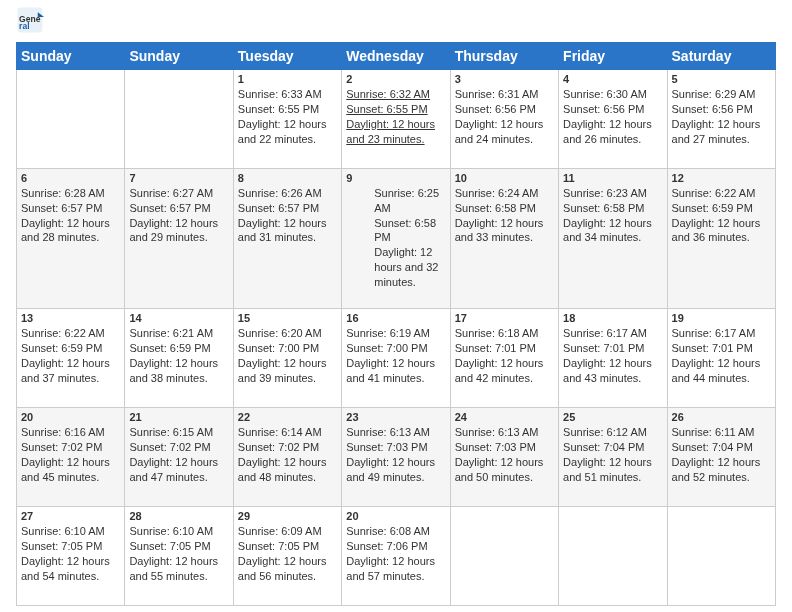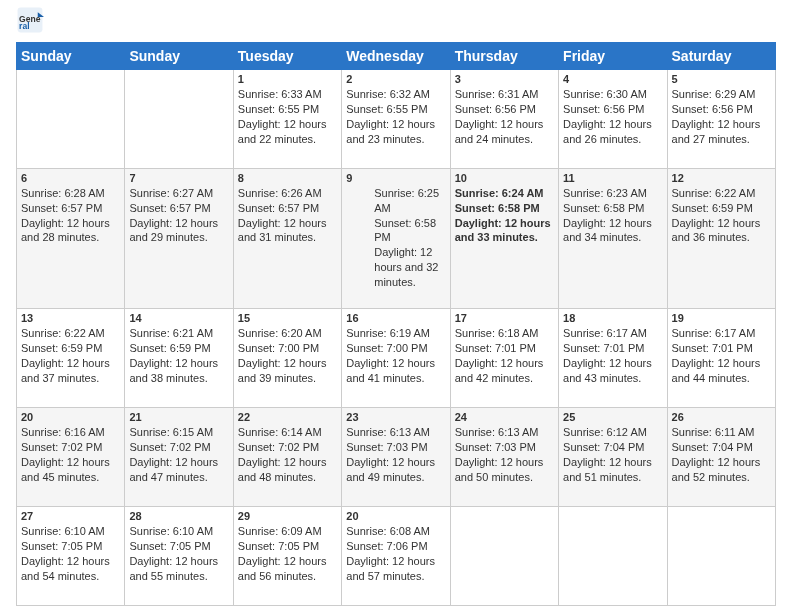--- a/index.html
+++ b/index.html
@@ -141,21 +141,21 @@
           <td class="empty-cell"></td>
           <td class="empty-cell"></td>
           <td>
             <span class="day-num">1</span>
             <div class="cell-text" style="white-space: pre-line;">Sunrise: 6:33 AM
 Sunset: 6:55 PM
 Daylight: 12 hours and 22 minutes.</div>
           </td>
           <td>
             <span class="day-num">2</span>
-            <div class="cell-text" style="white-space: pre-line;">Sunrise: 6:32 AM
+            <div class="cell-text" style="white-space: pre-line; text-decoration: underline;">Sunrise: 6:32 AM
 Sunset: 6:55 PM
 Daylight: 12 hours and 23 minutes.</div>
           </td>
           <td>
             <span class="day-num">3</span>
             <div class="cell-text" style="white-space: pre-line;">Sunrise: 6:31 AM
 Sunset: 6:56 PM
 Daylight: 12 hours and 24 minutes.</div>
           </td>
           <td>
@@ -191,21 +191,21 @@
 Daylight: 12 hours and 31 minutes.</div>
           </td>
           <td>
             <span class="day-num">9</span>
             <div class="cell-text" style="white-space: pre-line; margin-left: 28px;">Sunrise: 6:25 AM
 Sunset: 6:58 PM
 Daylight: 12 hours and 32 minutes.</div>
           </td>
           <td>
             <span class="day-num">10</span>
-            <div class="cell-text" style="white-space: pre-line; font-weight: bold;">Sunrise: 6:24 AM
+            <div class="cell-text" style="white-space: pre-line;">Sunrise: 6:24 AM
 Sunset: 6:58 PM
 Daylight: 12 hours and 33 minutes.</div>
           </td>
           <td>
             <span class="day-num">11</span>
             <div class="cell-text" style="white-space: pre-line;">Sunrise: 6:23 AM
 Sunset: 6:58 PM
 Daylight: 12 hours and 34 minutes.</div>
           </td>
           <td>

